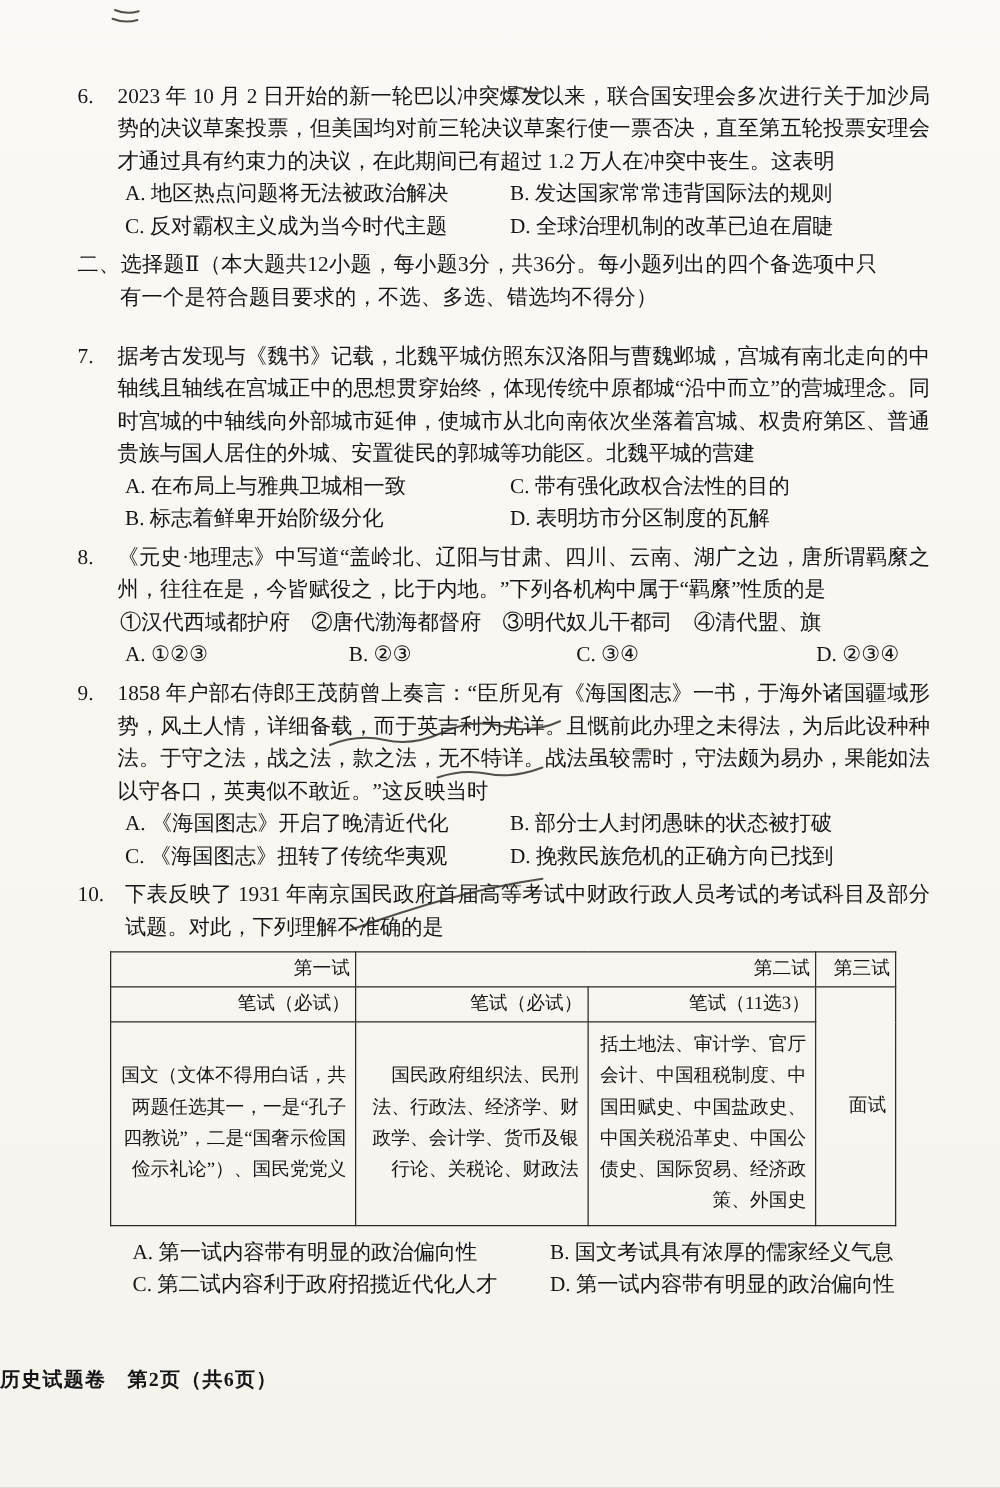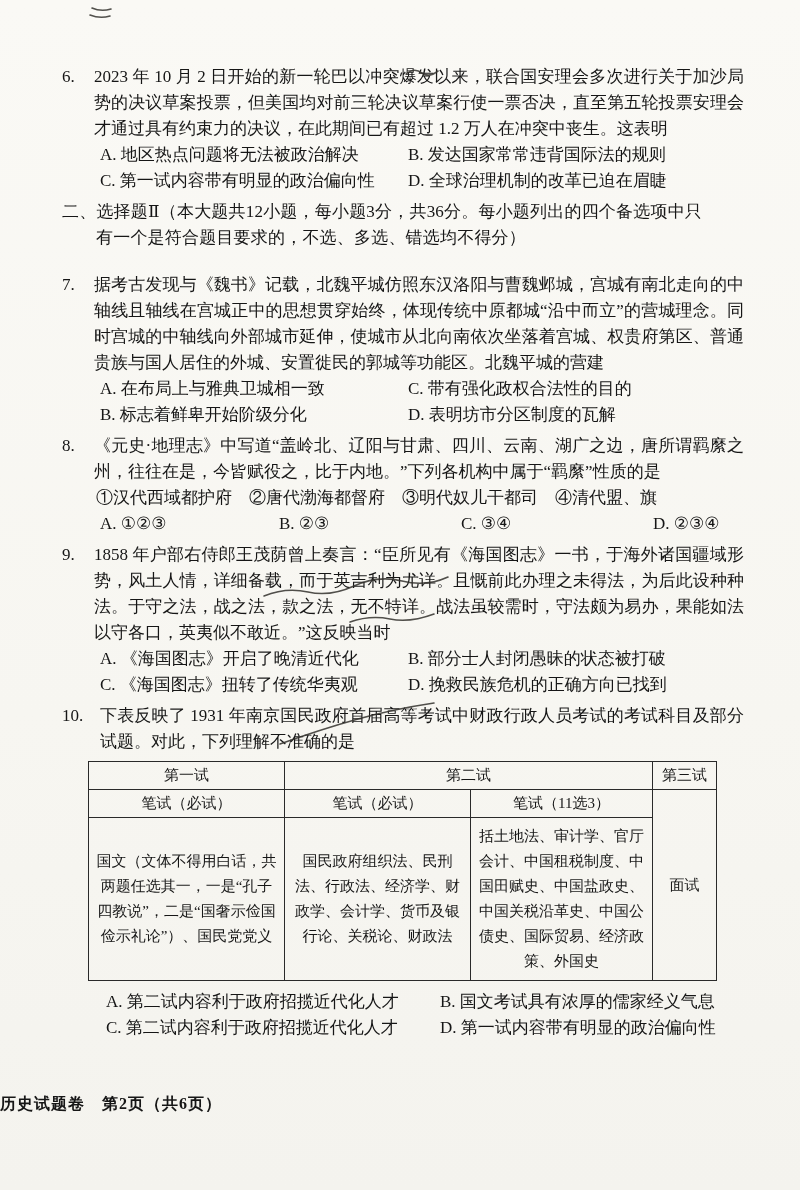--- a/index.html
+++ b/index.html
@@ -26,21 +26,21 @@
   .opts4 span:nth-child(2){ width:153px; }
   .opts4 span:nth-child(3){ width:163px; }
   .opts2.wide { grid-template-columns:334px 1fr; }
   .items { padding-left:2px; }
   .section-head { font-weight:400; margin-bottom:21px; letter-spacing:.2px; }
   .section-head .line2 { padding-left:34px; }
   table.exam {
     border-collapse:collapse; table-layout:fixed; width:628px;
     margin:6px 0 8px -12px; font-size:15px; line-height:25px;
   }
-  .exam td { border:1.5px solid #2a2a2a; text-align:center; padding:2px 7px; vertical-align:middle; }
+  .exam td { border:1.5px solid #2a2a2a; text-align:right; padding:2px 7px; vertical-align:middle; }
   .exam .hd { height:27px; padding:1px 4px; }
   .exam .cell { padding:6px 7px; }
   .footer {
     position:absolute; left:0; right:0; top:1094px; 
     font-size:16px; font-weight:700; letter-spacing:1px;
     font-family:"Liberation Serif","DejaVu Serif",serif;
   }
   .scribbles { position:absolute; left:0; top:0; pointer-events:none; }
 </style>
 </head>
@@ -49,21 +49,21 @@
 <div class="page">
 
   <div class="content">
 
     <div class="question">
       <span class="qnum">6.</span>
       <div class="stem">2023 年 10 月 2 日开始的新一轮巴以冲突爆发以来，联合国安理会多次进行关于加沙局势的决议草案投票，但美国均对前三轮决议草案行使一票否决，直至第五轮投票安理会才通过具有约束力的决议，在此期间已有超过 1.2 万人在冲突中丧生。这表明</div>
       <div class="opts2">
         <span>A. 地区热点问题将无法被政治解决</span>
         <span>B. 发达国家常常违背国际法的规则</span>
-        <span>C. 第一试内容带有明显的政治偏向性</span>
+        <span>C. 反对霸权主义成为当今时代主题</span>
         <span>D. 全球治理机制的改革已迫在眉睫</span>
       </div>
     </div>
 
     <div class="section-head">
       <div class="line1">二、选择题Ⅱ（本大题共12小题，每小题3分，共36分。每小题列出的四个备选项中只</div>
       <div class="line2">有一个是符合题目要求的，不选、多选、错选均不得分）</div>
     </div>
 
     <div class="question">
@@ -125,21 +125,21 @@
         </tr>
         <tr>
           <td class="cell">国文（文体不得用白话，共两题任选其一，一是“孔子四教说”，二是“国奢示俭国俭示礼论”）、国民党党义</td>
           <td class="cell">国民政府组织法、民刑法、行政法、经济学、财政学、会计学、货币及银行论、关税论、财政法</td>
           <td class="cell">括土地法、审计学、官厅会计、中国租税制度、中国田赋史、中国盐政史、中国关税沿革史、中国公债史、国际贸易、经济政策、外国史</td>
         </tr>
       </tbody>
         </table>
 
       <div class="opts2 wide">
-        <span>A. 第二试内容利于政府招揽近代化人才</span>
+        <span>A. 第一试内容带有明显的政治偏向性</span>
         <span>B. 国文考试具有浓厚的儒家经义气息</span>
         <span>C. 第二试内容利于政府招揽近代化人才</span>
         <span>D. 第一试内容带有明显的政治偏向性</span>
       </div>
     </div>
 
   </div>
 
   <svg class="scribbles" width="800" height="1190" viewBox="0 0 800 1190">
     <g stroke="#34322e" stroke-width="1.6" fill="none" stroke-linecap="round" opacity="0.85">

